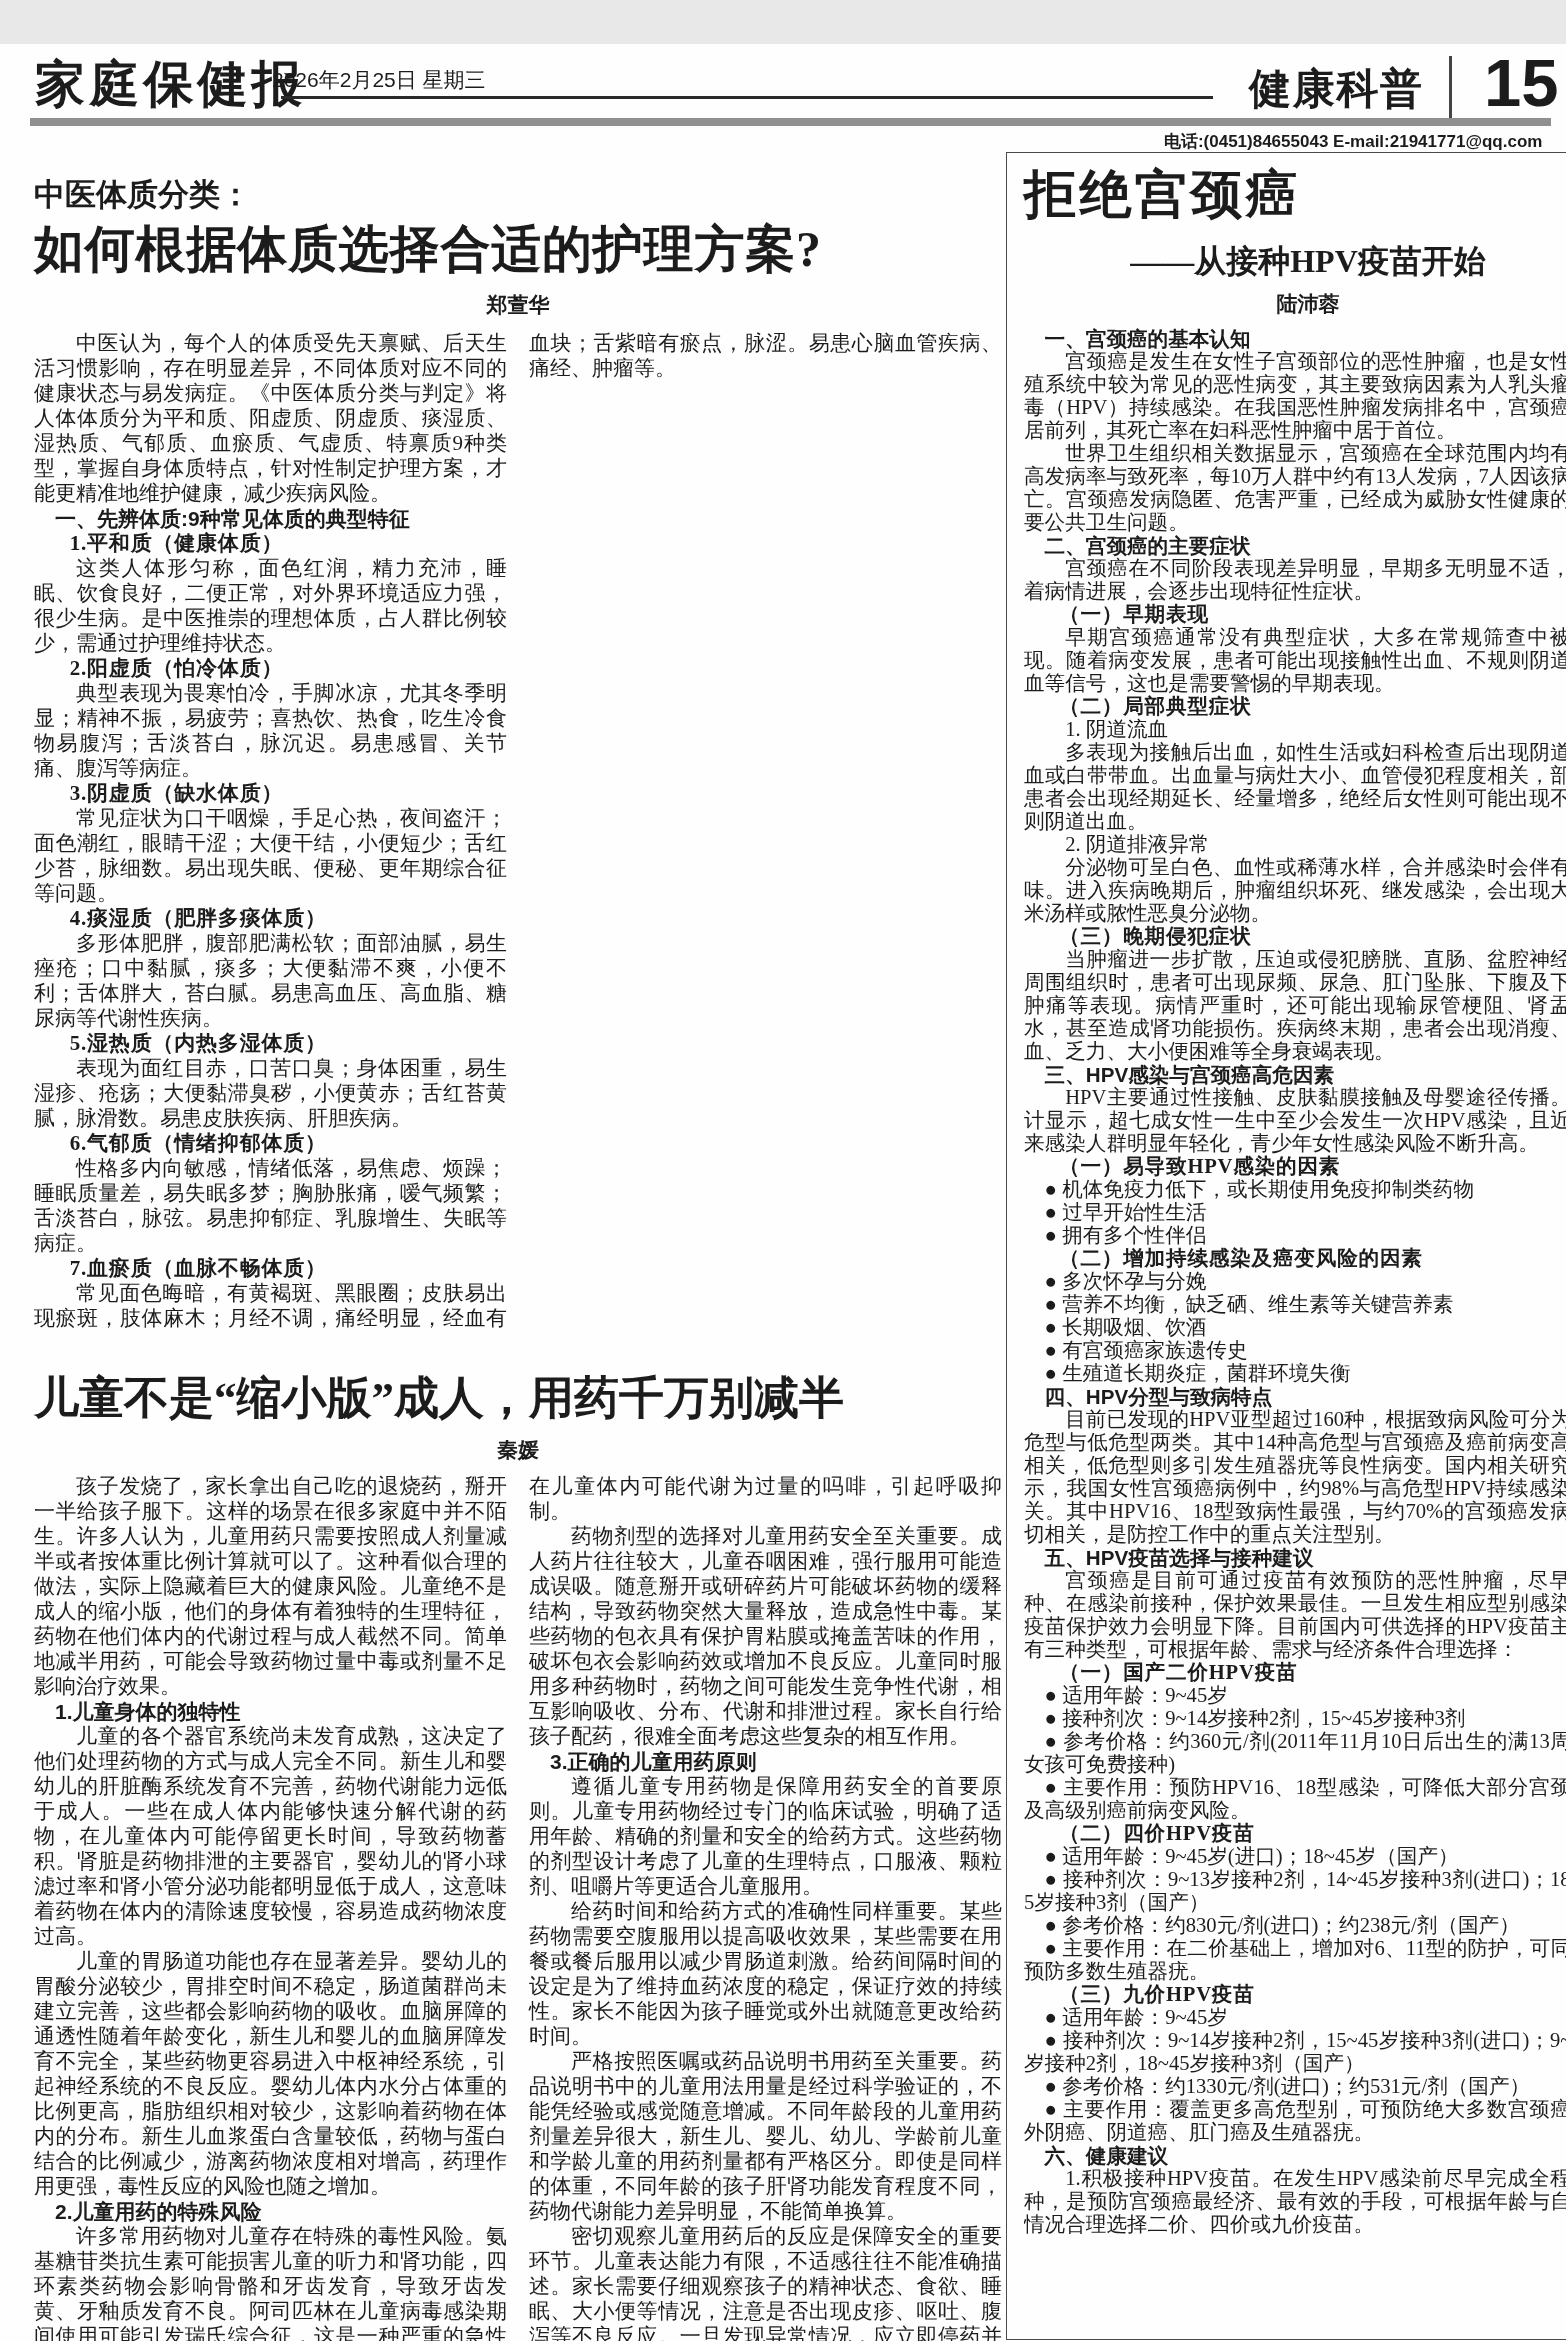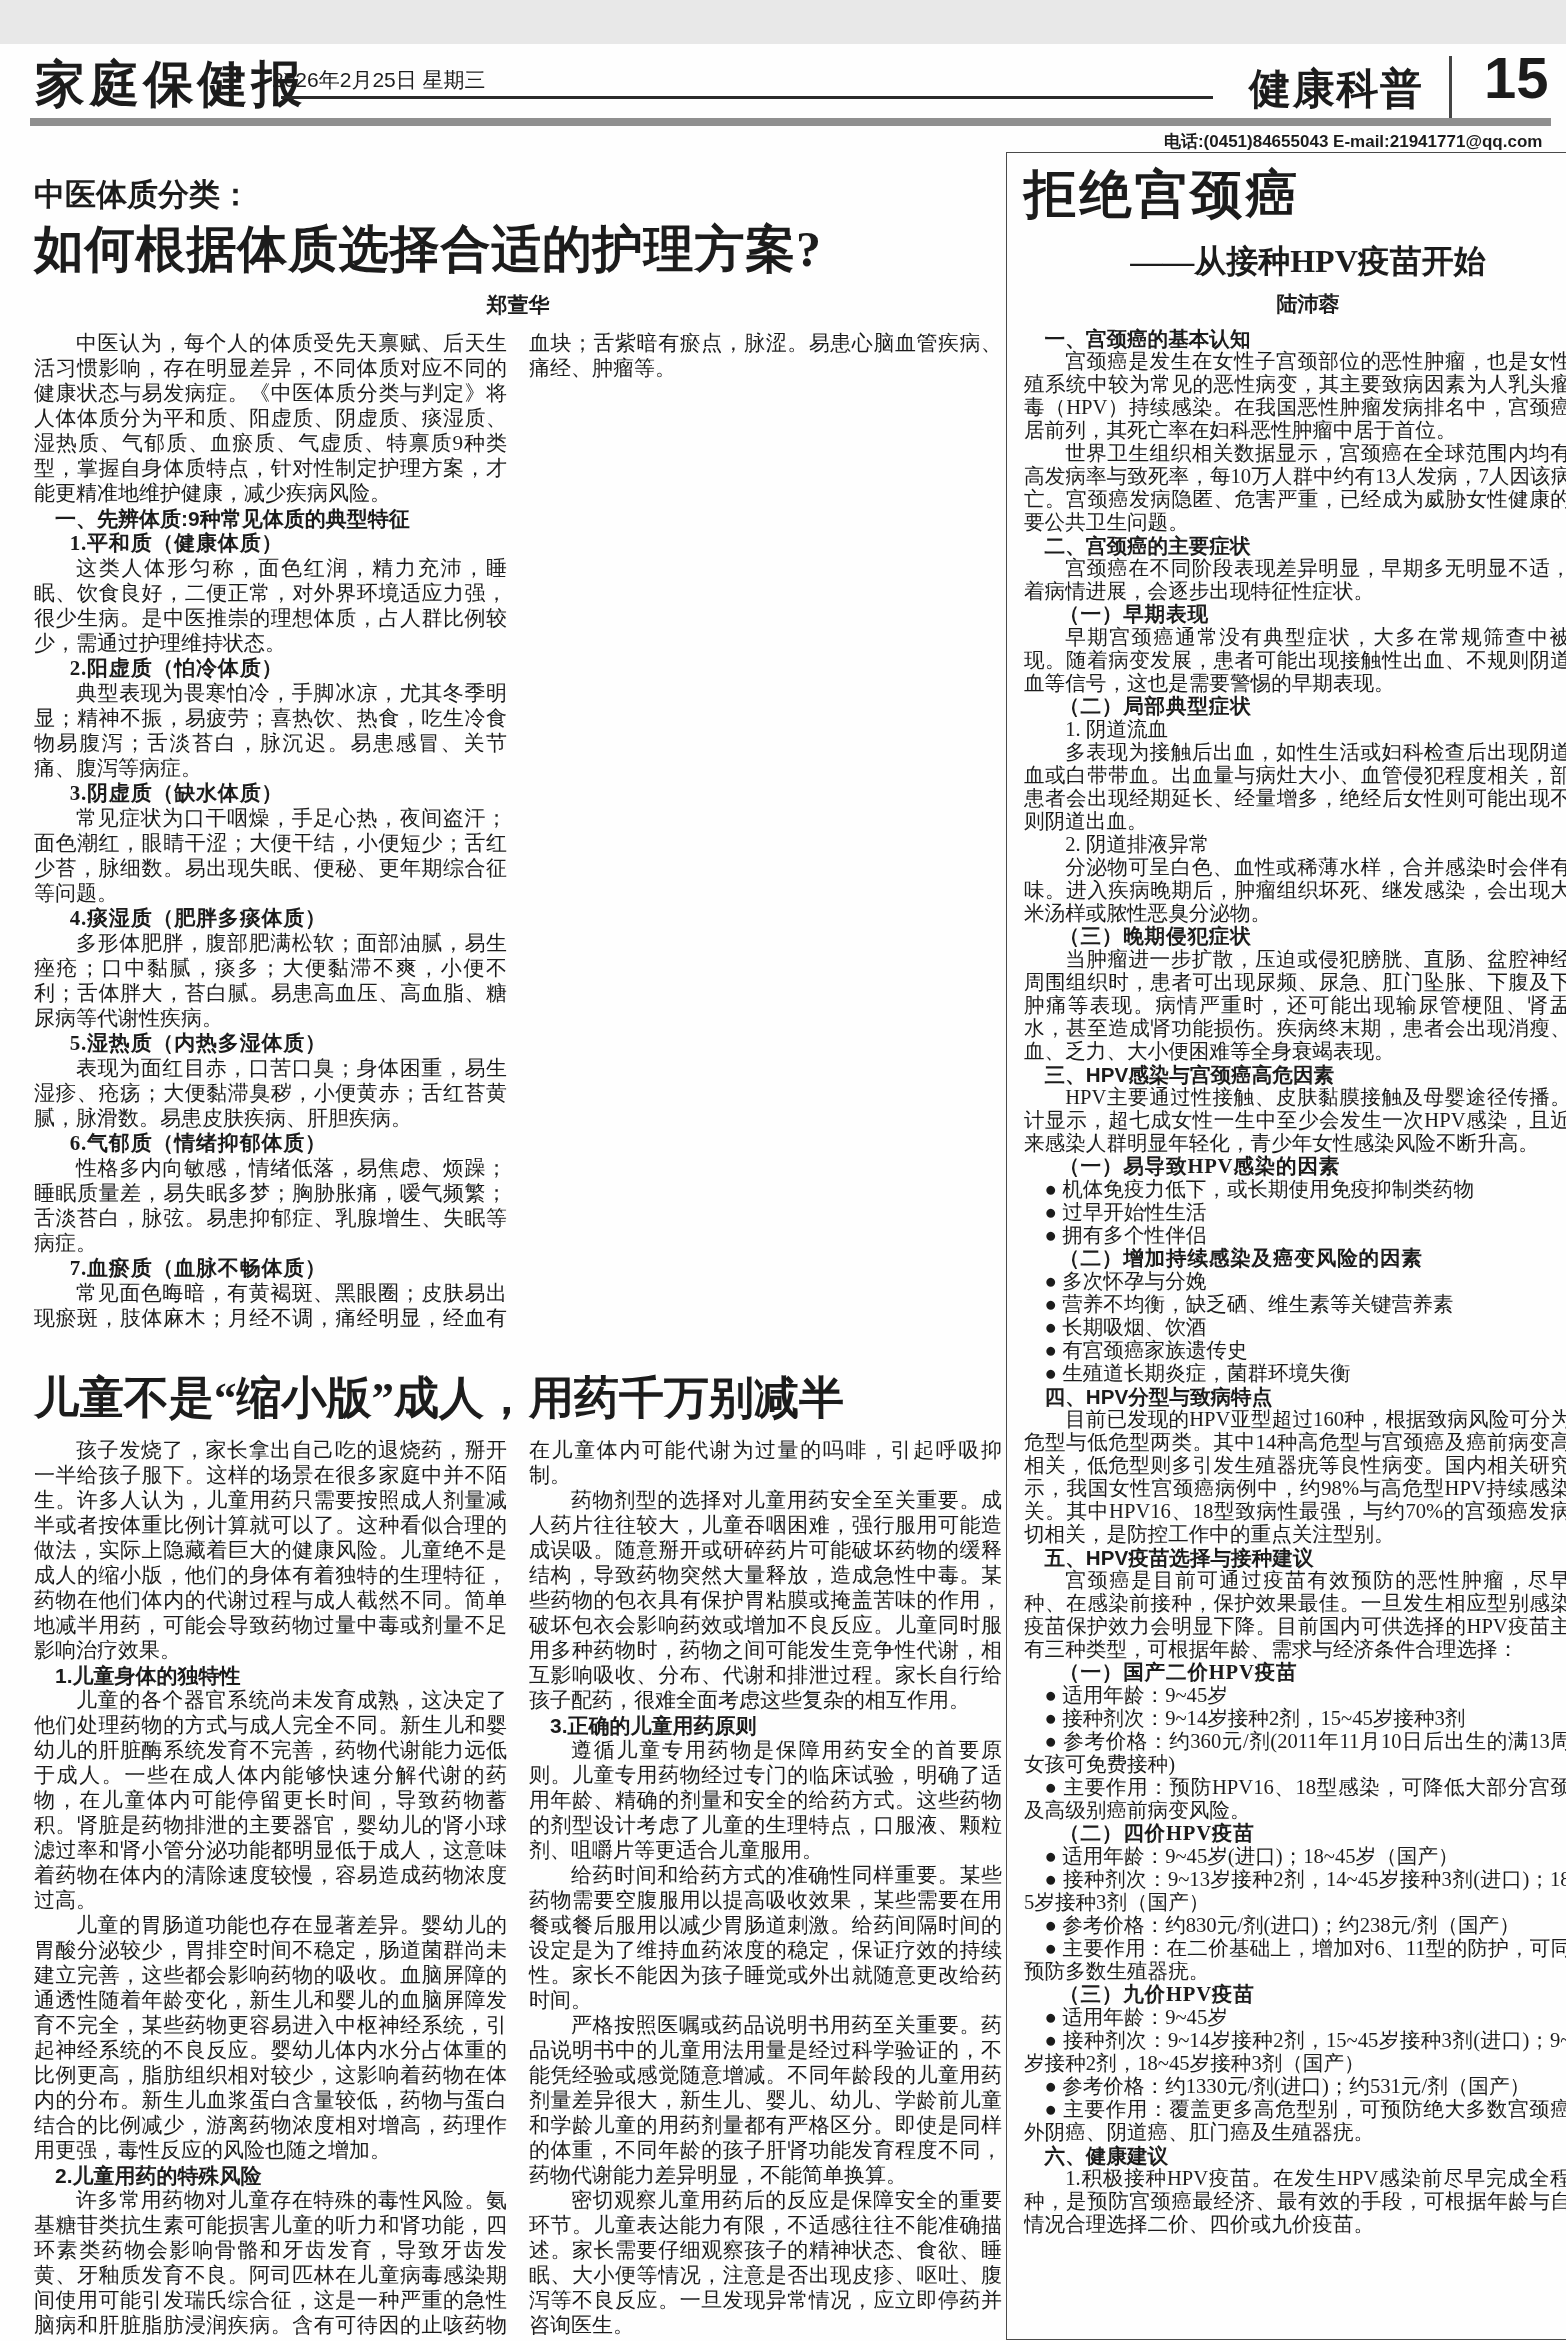--- a/index.html
+++ b/index.html
@@ -4,21 +4,21 @@
 <style>
   html,body{margin:0;padding:0;background:#e8e8e8;}
   .page{position:relative;width:1566px;height:2342px;background:#fefefe;overflow:hidden;
         font-family:"Liberation Serif","DejaVu Serif",serif;color:#1c1c1c;margin-top:44px;}
   
   .masthead{position:absolute;left:35px;top:6.7px;font-size:50px;font-weight:bold;letter-spacing:4.2px;}
   .issue-date{position:absolute;left:272px;top:22px;font-size:21px;font-family:"Liberation Sans",sans-serif;}
   .date-rule{position:absolute;left:281px;top:52px;width:932px;height:2.5px;background:#2a2a2a;}
   .section-title{position:absolute;left:1249px;top:17px;font-size:42px;font-weight:bold;letter-spacing:1.7px;}
   .head-vrule{position:absolute;left:1449px;top:11.8px;width:2.5px;height:66px;background:#444;}
-  .page-number{position:absolute;left:1484px;top:0px;font-size:58px;font-weight:bold;font-family:"Liberation Sans",sans-serif;}
+  .page-number{position:absolute;left:1484px;top:0px;font-size:67px;font-weight:bold;font-family:"Liberation Sans",sans-serif;}
   .gray-bar{position:absolute;left:30px;top:74px;width:1521px;height:7.6px;background:#8f8f8f;}
   .contact{position:absolute;right:23.6px;top:86px;font-size:17px;font-weight:bold;font-family:"Liberation Sans",sans-serif;}
   
   .left-region{position:absolute;left:34px;top:116px;width:968px;}
   .kicker{font-size:31px;font-weight:bold;padding-top:13.5px;}
   .tcm-title{font-size:50px;font-weight:bold;text-align:center;margin-top:5px;letter-spacing:0.8px;}
   .byline{text-align:center;font-size:21px;font-weight:bold;margin-top:8.4px;}
   .cols2{margin-top:11.8px;column-count:2;column-gap:22px;column-fill:auto;overflow:hidden;
          font-size:21px;line-height:25px;text-align:justify;word-break:break-all;}
   .tcm-body{height:1037px;}
@@ -73,20 +73,21 @@
           <div class="blk p">表现为面红目赤，口苦口臭；身体困重，易生湿疹、疮疡；大便黏滞臭秽，小便黄赤；舌红苔黄腻，脉滑数。易患皮肤疾病、肝胆疾病。</div>
           <div class="blk k">6.气郁质（情绪抑郁体质）</div>
           <div class="blk p">性格多内向敏感，情绪低落，易焦虑、烦躁；睡眠质量差，易失眠多梦；胸胁胀痛，嗳气频繁；舌淡苔白，脉弦。易患抑郁症、乳腺增生、失眠等病症。</div>
           <div class="blk k">7.血瘀质（血脉不畅体质）</div>
           <div class="blk p">常见面色晦暗，有黄褐斑、黑眼圈；皮肤易出现瘀斑，肢体麻木；月经不调，痛经明显，经血有血块；舌紫暗有瘀点，脉涩。易患心脑血管疾病、痛经、肿瘤等。</div>
         </div>
     </article>
 
     <article>
       <h1 class="kids-title blk">儿童不是“缩小版”成人，用药千万别减半</h1>
+      <div class="byline">秦媛</div>
       <div class="cols2 kids-body">
           <div class="blk p">孩子发烧了，家长拿出自己吃的退烧药，掰开一半给孩子服下。这样的场景在很多家庭中并不陌生。许多人认为，儿童用药只需要按照成人剂量减半或者按体重比例计算就可以了。这种看似合理的做法，实际上隐藏着巨大的健康风险。儿童绝不是成人的缩小版，他们的身体有着独特的生理特征，药物在他们体内的代谢过程与成人截然不同。简单地减半用药，可能会导致药物过量中毒或剂量不足影响治疗效果。</div>
           <div class="blk h">1.儿童身体的独特性</div>
           <div class="blk p">儿童的各个器官系统尚未发育成熟，这决定了他们处理药物的方式与成人完全不同。新生儿和婴幼儿的肝脏酶系统发育不完善，药物代谢能力远低于成人。一些在成人体内能够快速分解代谢的药物，在儿童体内可能停留更长时间，导致药物蓄积。肾脏是药物排泄的主要器官，婴幼儿的肾小球滤过率和肾小管分泌功能都明显低于成人，这意味着药物在体内的清除速度较慢，容易造成药物浓度过高。</div>
           <div class="blk p">儿童的胃肠道功能也存在显著差异。婴幼儿的胃酸分泌较少，胃排空时间不稳定，肠道菌群尚未建立完善，这些都会影响药物的吸收。血脑屏障的通透性随着年龄变化，新生儿和婴儿的血脑屏障发育不完全，某些药物更容易进入中枢神经系统，引起神经系统的不良反应。婴幼儿体内水分占体重的比例更高，脂肪组织相对较少，这影响着药物在体内的分布。新生儿血浆蛋白含量较低，药物与蛋白结合的比例减少，游离药物浓度相对增高，药理作用更强，毒性反应的风险也随之增加。</div>
           <div class="blk h">2.儿童用药的特殊风险</div>
           <div class="blk p">许多常用药物对儿童存在特殊的毒性风险。氨基糖苷类抗生素可能损害儿童的听力和肾功能，四环素类药物会影响骨骼和牙齿发育，导致牙齿发黄、牙釉质发育不良。阿司匹林在儿童病毒感染期间使用可能引发瑞氏综合征，这是一种严重的急性脑病和肝脏脂肪浸润疾病。含有可待因的止咳药物在儿童体内可能代谢为过量的吗啡，引起呼吸抑制。</div>
           <div class="blk p">药物剂型的选择对儿童用药安全至关重要。成人药片往往较大，儿童吞咽困难，强行服用可能造成误吸。随意掰开或研碎药片可能破坏药物的缓释结构，导致药物突然大量释放，造成急性中毒。某些药物的包衣具有保护胃粘膜或掩盖苦味的作用，破坏包衣会影响药效或增加不良反应。儿童同时服用多种药物时，药物之间可能发生竞争性代谢，相互影响吸收、分布、代谢和排泄过程。家长自行给孩子配药，很难全面考虑这些复杂的相互作用。</div>
           <div class="blk h">3.正确的儿童用药原则</div>
           <div class="blk p">遵循儿童专用药物是保障用药安全的首要原则。儿童专用药物经过专门的临床试验，明确了适用年龄、精确的剂量和安全的给药方式。这些药物的剂型设计考虑了儿童的生理特点，口服液、颗粒剂、咀嚼片等更适合儿童服用。</div>

